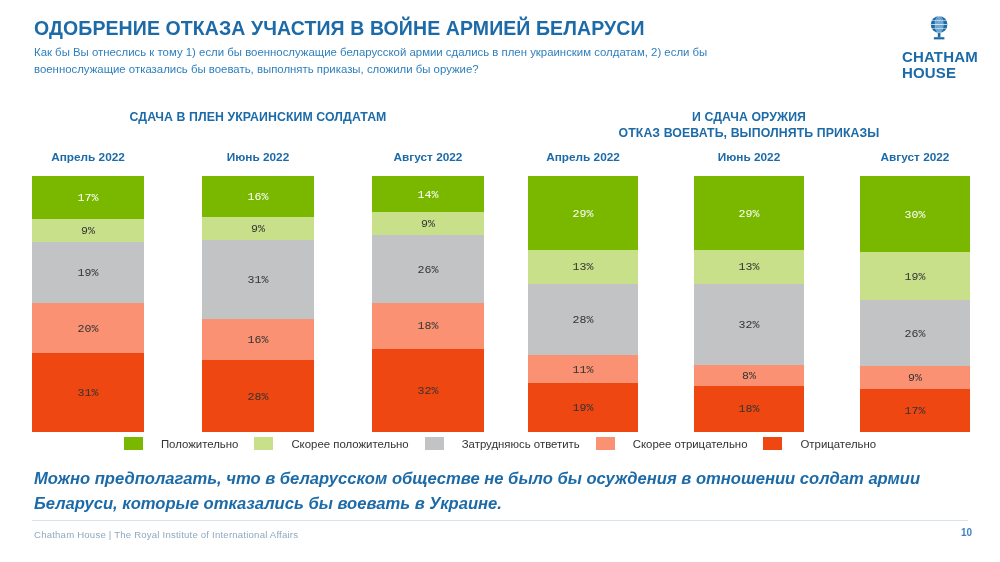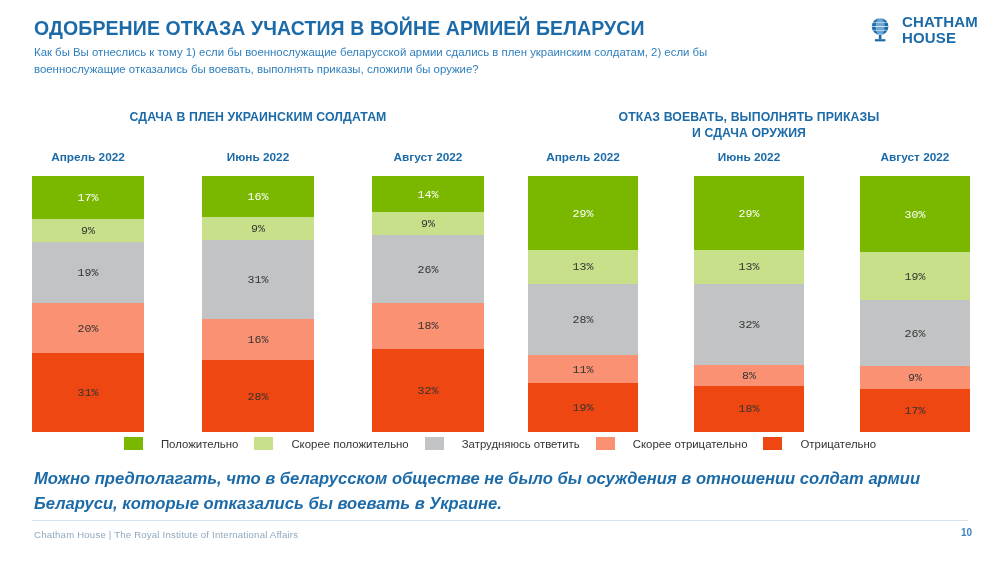--- a/index.html
+++ b/index.html
@@ -39,20 +39,21 @@
   }
 
   
   #logo {
     position: absolute;
     right: 22px;
     top: 14px;
     display: flex;
     align-items: center;
     gap: 7px;
+    flex-direction: column;
   }
   #logo-mark { width: 28px; height: 28px; flex: 0 0 auto; }
   #logo-text {
     color: #1C6BA8;
     font-size: 15px;
     font-weight: bold;
     line-height: 15.5px;
     letter-spacing: 0.2px;
   }
 
@@ -258,22 +259,22 @@
         </div>
         <div class="seg" style="background: rgb(238, 71, 18); height: 32.3232%;">
           <span>32%</span>
         </div>
       </div>
     </div>
 </div>
 
 <div class="panel" id="panel-right">
   <div class="panel-title">
+    <div>И СДАЧА ОРУЖИЯ</div>
     <div>ОТКАЗ ВОЕВАТЬ, ВЫПОЛНЯТЬ ПРИКАЗЫ</div>
-    <div>И СДАЧА ОРУЖИЯ</div>
   </div>
 
   <div class="col-labels">
     <div class="col-label">Апрель 2022</div>
     <div class="col-label">Июнь 2022</div>
     <div class="col-label">Август 2022</div>
   </div>
 
   <div class="bars" id="bars-right">
       <div class="bar">

